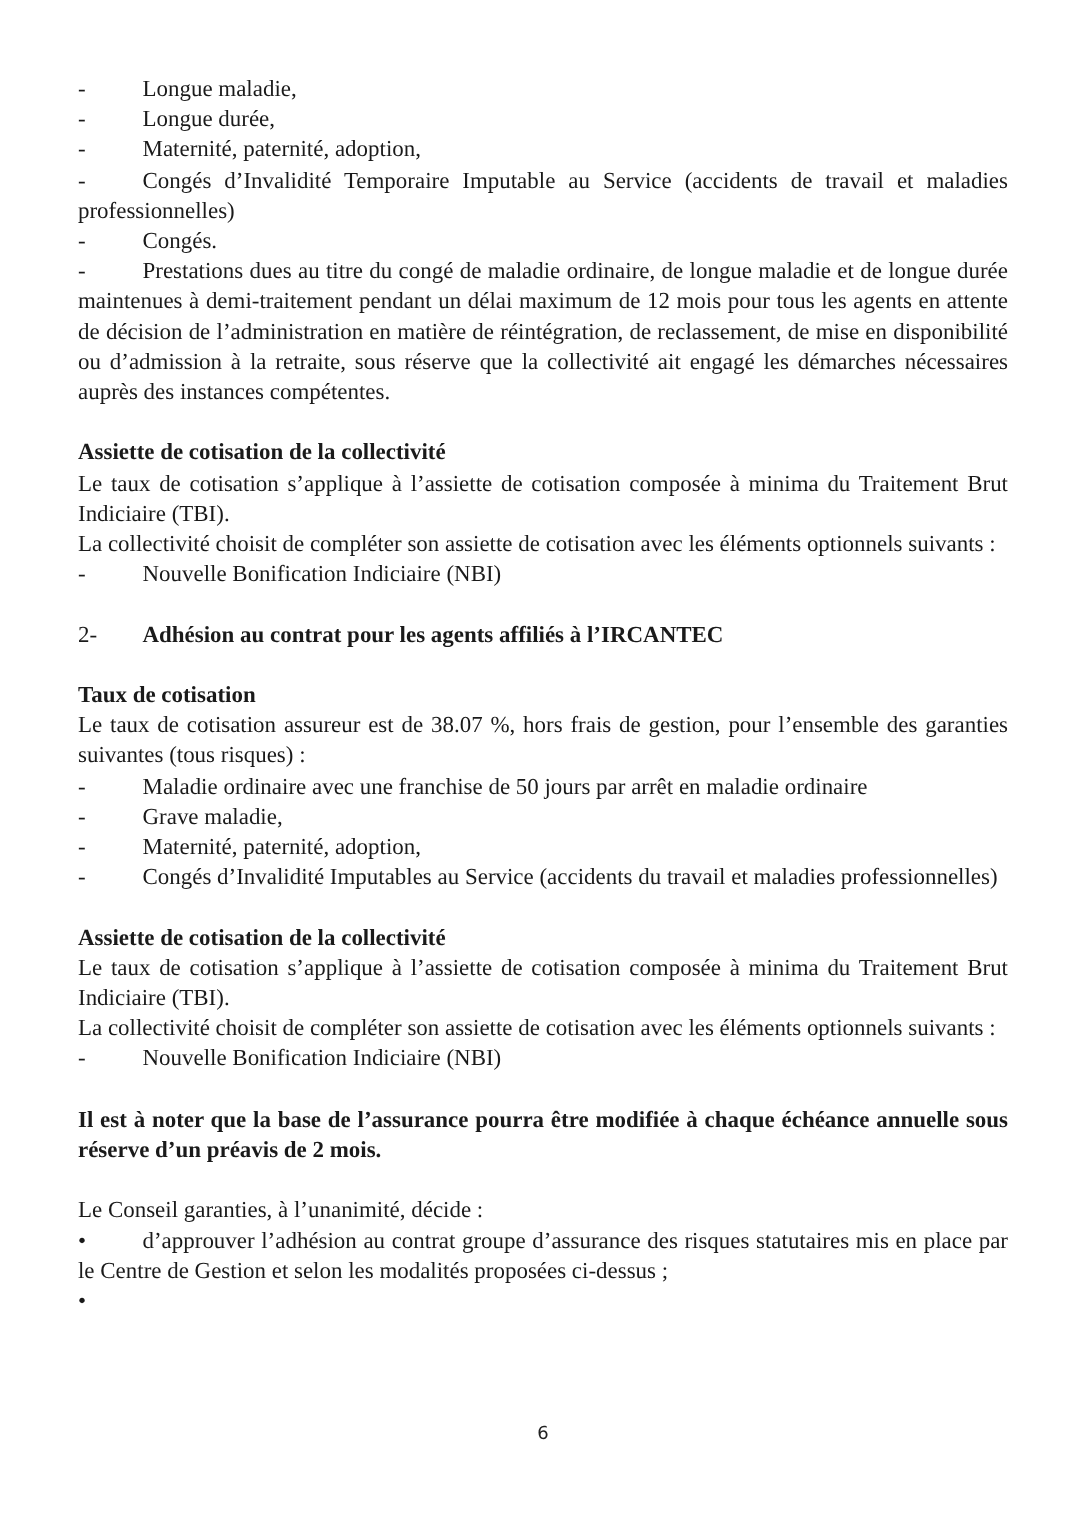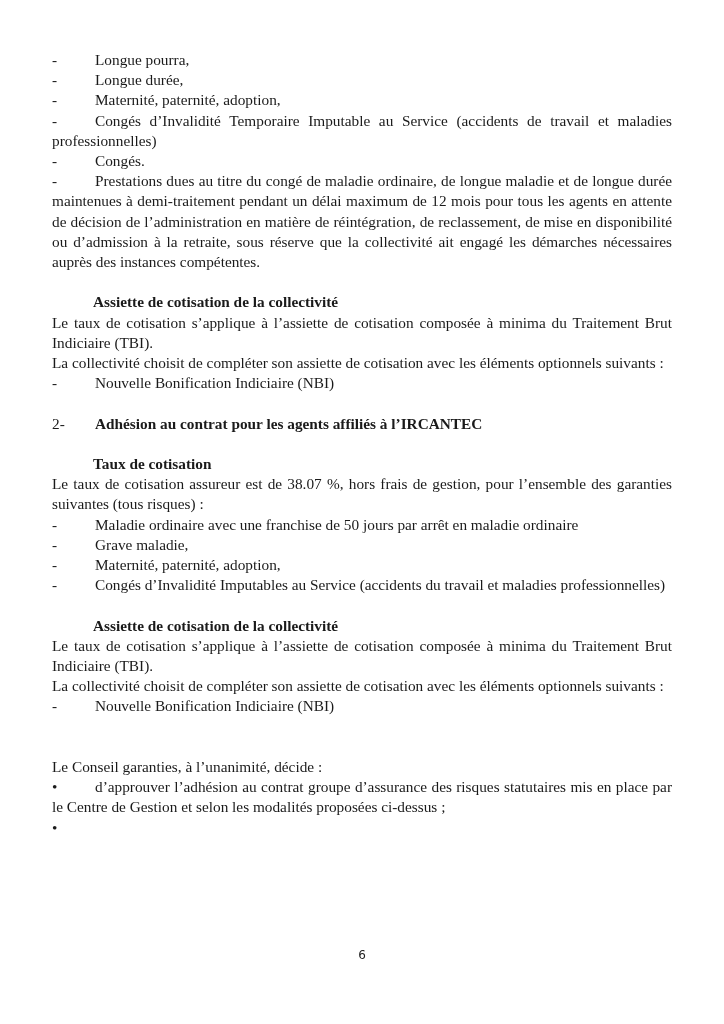--- a/index.html
+++ b/index.html
@@ -7,37 +7,37 @@
   .page {
     position: absolute; left: 52px; top: 50px; width: 620px;
     font-family: "Liberation Serif", "DejaVu Serif", serif;
     font-size: 15.3px; line-height: 20.2px; color: #1a1a1a;
   }
   p { margin: 0; text-align: justify; }
   .li { position: relative; padding-left: 43px; text-align: justify; }
   .li .mk { position: absolute; left: 0; top: 0; width: 20px; }
   .li.wrap { padding-left: 0; text-indent: 43px; }
   .li.wrap .mk { text-indent: 0; }
-  .bold { font-weight: bold; margin-left: 41px; }
+  .bold { font-weight: bold; }
   .gap { height: 20.2px; }
   .num-heading { position: relative; padding-left: 43px; font-weight: bold; }
   .num-heading .mk { position: absolute; left: 0; font-weight: normal; }
   .num-heading .t { }
   .pagenum {
     position: absolute; left: 0; width: 724px; top: 948px; text-align: center;
     font-family: "DejaVu Sans", sans-serif; font-size: 12px; color: #222;
   }
 </style>
 </head>
 <body>
 
 <div class="page">
 
   <div>
-    <div class="li"><span class="mk">-</span><span>Longue pourra,</span></div>
+    <div class="li"><span class="mk">-</span><span>Longue maladie,</span></div>
     <div class="li"><span class="mk">-</span><span>Longue durée,</span></div>
     <div class="li"><span class="mk">-</span><span>Maternité, paternité, adoption,</span></div>
     <div class="li wrap"><span class="mk">-</span><span>Congés d’Invalidité Temporaire Imputable au Service (accidents de travail et maladies professionnelles)</span></div>
     <div class="li"><span class="mk">-</span><span>Congés.</span></div>
     <div class="li wrap"><span class="mk">-</span><span>Prestations dues au titre du congé de maladie ordinaire, de longue maladie et de longue durée maintenues à demi-traitement pendant un délai maximum de 12 mois pour tous les agents en attente de décision de l’administration en matière de réintégration, de reclassement, de mise en disponibilité ou d’admission à la retraite, sous réserve que la collectivité ait engagé les démarches nécessaires auprès des instances compétentes.</span></div>
   </div>
 
   <div class="gap"></div>
 
   <div>
@@ -69,20 +69,21 @@
 
   <div>
     <p class="bold">Assiette de cotisation de la collectivité</p>
     <p>Le taux de cotisation s’applique à l’assiette de cotisation composée à minima du Traitement Brut Indiciaire (TBI).</p>
     <p>La collectivité choisit de compléter son assiette de cotisation avec les éléments optionnels suivants :</p>
     <div class="li"><span class="mk">-</span><span>Nouvelle Bonification Indiciaire (NBI)</span></div>
   </div>
 
   <div class="gap"></div>
 
+  <p class="bold">Il est à noter que la base de l’assurance pourra être modifiée à chaque échéance annuelle sous réserve d’un préavis de 2 mois.</p>
 
   <div class="gap"></div>
 
   <div>
     <p>Le Conseil garanties, à l’unanimité, décide :</p>
     <div class="li wrap"><span class="mk">•</span><span>d’approuver l’adhésion au contrat groupe d’assurance des risques statutaires mis en place par le Centre de Gestion et selon les modalités proposées ci-dessus ;</span></div>
     <div class="li"><span class="mk">•</span></div>
   </div>
 </div>
 

